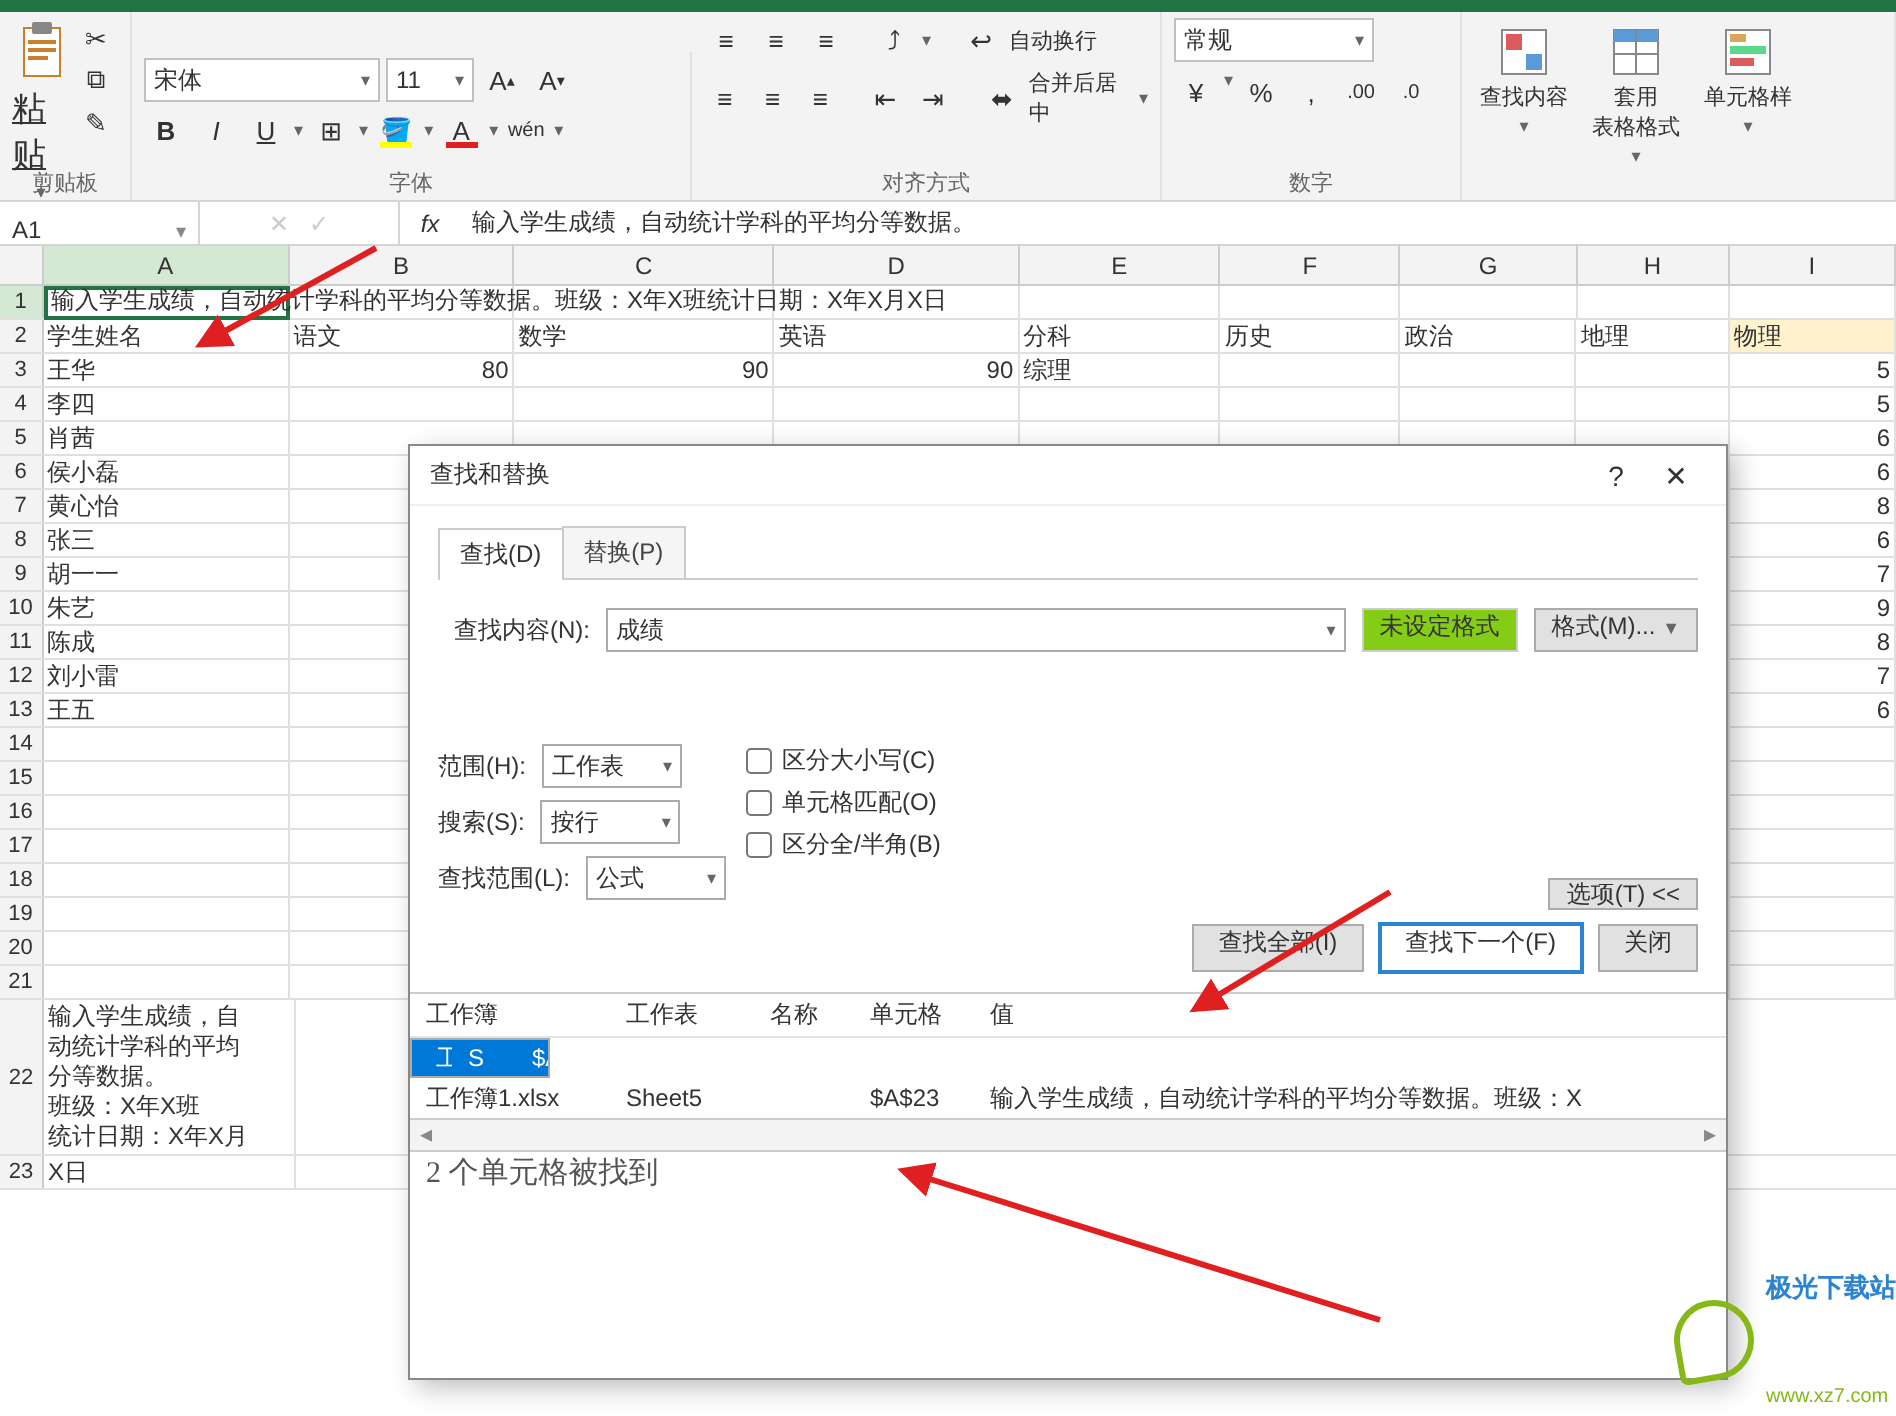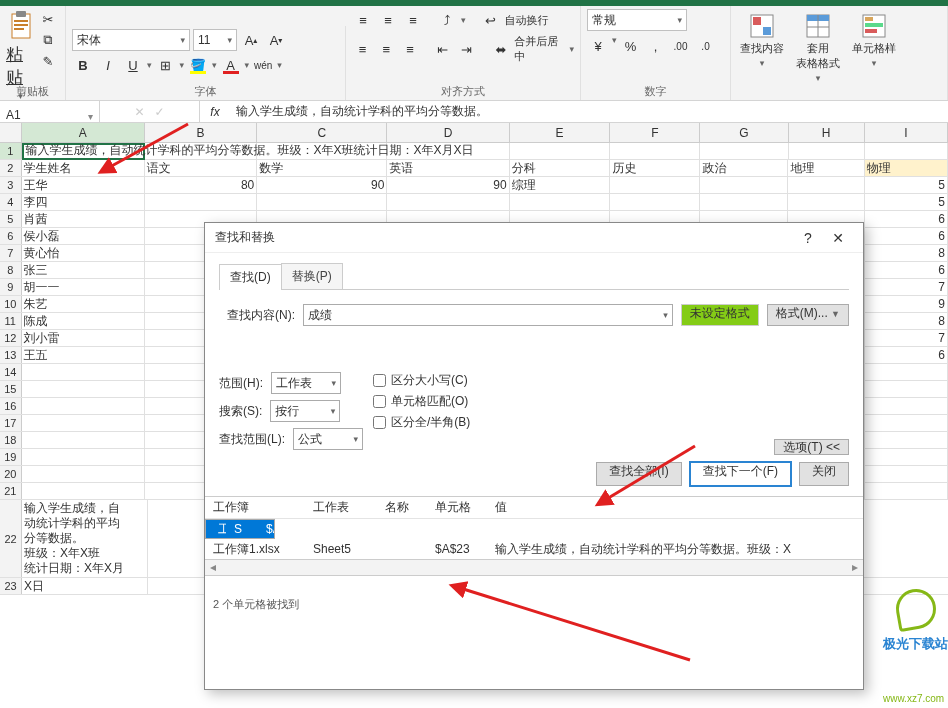--- a/index.html
+++ b/index.html
@@ -84,30 +84,30 @@
 .dlg-actions .act-btn.primary{border:1px solid #2a84d2; background:#fff; outline:1px solid #2a84d2;}
 
 .result-table{ border-top:1px solid #ccc; font-size:12px; flex:1; overflow:hidden;}
 .rt-head{display:flex; background:#fff; border-bottom:1px solid #e4e4e4; height:22px;}
 .rt-head > div{padding:2px 8px; }
 .rt-row{display:flex; height:20px; align-items:center;}
 .rt-row > div{padding:1px 8px; overflow:hidden; white-space:nowrap;}
 .rt-row.sel{background:#0078d7; color:#fff;}
 .cWb{width:100px;} .cWs{width:72px;} .cNm{width:50px;} .cCell{width:60px;} .cVal{flex:1;}
 
-.status{border-top:1px solid #ccc; padding:21px 8px; font-size:11px; color:#555;}
+.status{border-top:1px solid #ccc; padding:1px 8px; font-size:15px; color:#555;font-family:Liberation Serif, serif;}
 .scroll-h{height:16px; background:#f3f3f3; border-top:1px solid #ccc; display:flex;}
 .scroll-h .sarrow{width:16px;text-align:center;color:#888;}
 
 
 .arrow{position:absolute;pointer-events:none;}
 .arrow svg{overflow:visible;}
 
 
-.watermark{position:absolute; right:0; bottom:4px; display:flex; align-items:center; gap:6px;flex-direction:column;}
+.watermark{position:absolute; right:0; bottom:4px; display:flex; align-items:center; gap:6px;}
 .wm-oval{width:40px;height:40px; border:3px solid #86b817; border-radius:50% 50% 50% 10%; transform:rotate(-10deg);}
 .wm-text{font-size:13px;}
 .wm-text .t1{color:#2a84d2;font-weight:bold;}
 .wm-text .t2{color:#86b817;font-size:10px;margin-top:40px;}
 
 
 .multi-row{ border-bottom:1px solid #e0e0e0;}
 .multi-cell{ border-right:1px solid #e0e0e0; padding:1px 2px; font-size:12px; line-height:15px; white-space:normal;}
 
 .dd-icon{font-size:9px;color:#666;}

